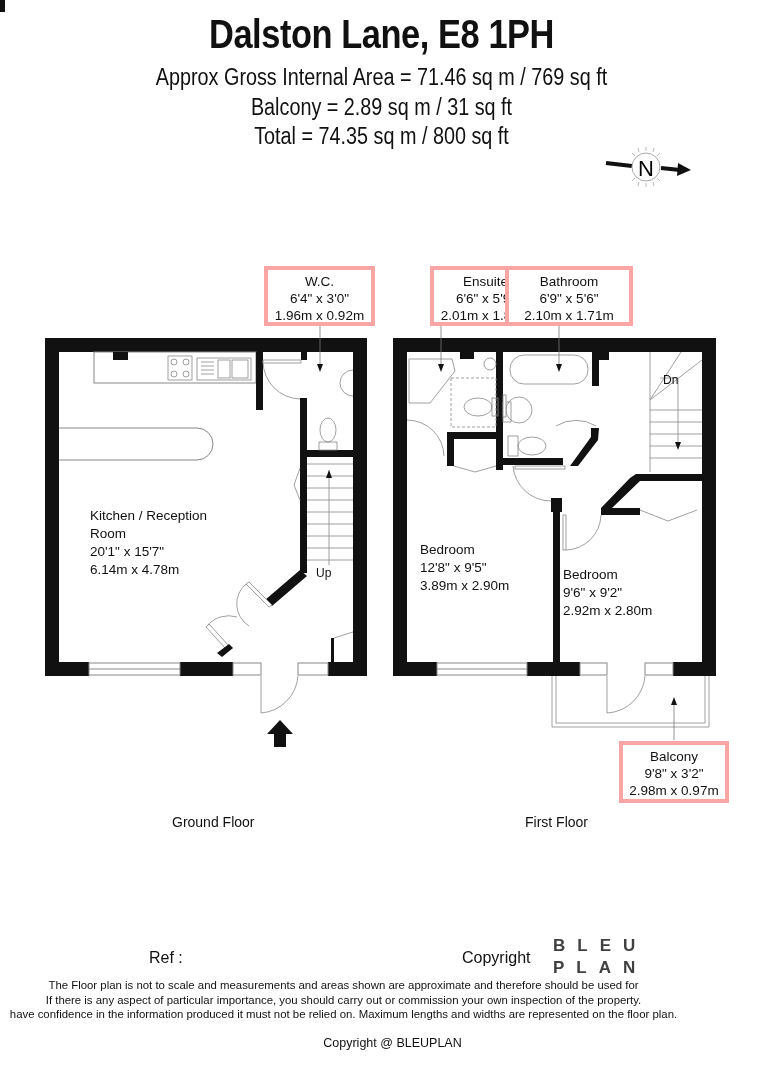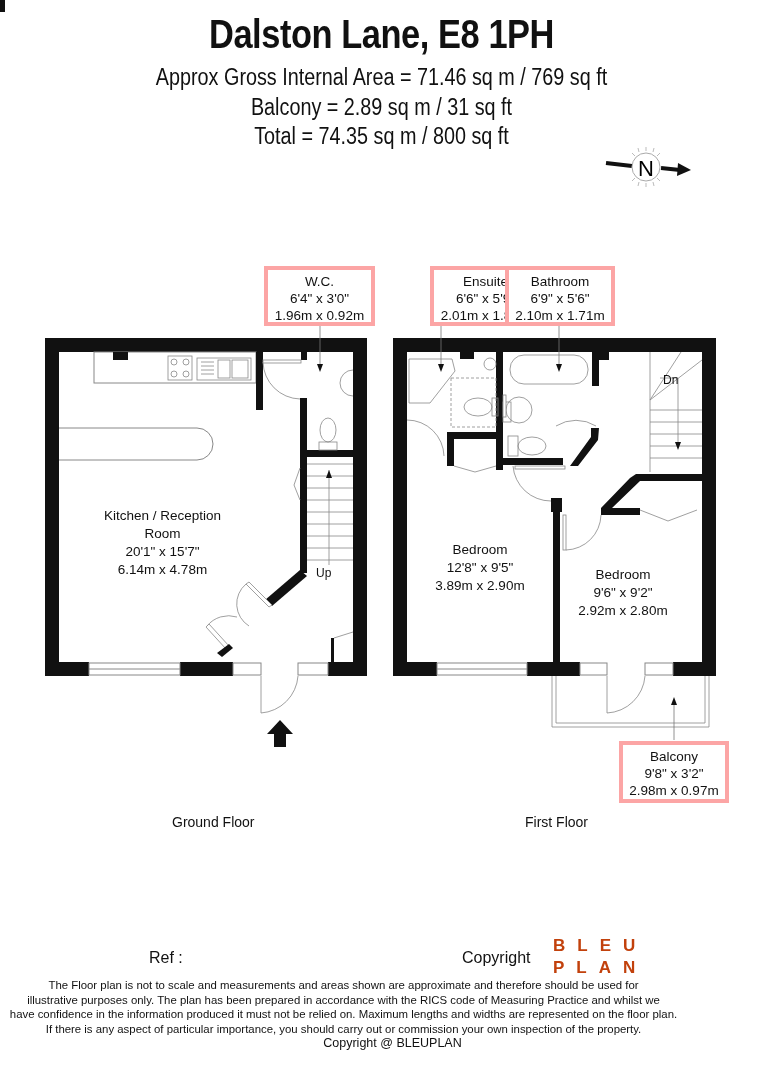--- a/index.html
+++ b/index.html
@@ -1,25 +1,25 @@
 <!DOCTYPE html>
 <html><head>
 <meta charset="utf-8">
 <style>
   html,body{margin:0;padding:0;background:#fff;}
   body{width:763px;height:1080px;position:relative;overflow:hidden;font-family:"Liberation Sans",sans-serif;color:#111;}
   .title{position:absolute;left:0;width:763px;top:12px;text-align:center;font-size:40px;font-weight:bold;letter-spacing:-0.5px;transform:scaleX(0.86);}
   .area{position:absolute;left:0;width:763px;text-align:center;font-size:23px;transform:scaleX(0.86);}
   .plan{position:absolute;left:0;top:0;}
-  .roomlabel{position:absolute;text-align:center;font-size:13.5px;line-height:18px;}
+  .roomlabel{position:absolute;font-size:13.5px;line-height:18px;}
   .callout{position:absolute;border:4px solid #fca5a5;background:#fff;text-align:center;font-size:13.5px;line-height:17px;padding:3px 0;box-sizing:border-box;}
   .floorlabel{position:absolute;font-size:14px;}
   .ref{position:absolute;left:149px;top:949px;font-size:16px;}
   .copyright{position:absolute;left:462px;top:949px;font-size:16px;}
-  .logo{position:absolute;left:553px;top:935px;color:#c2410c;font-weight:bold;font-size:17px;letter-spacing:12px;line-height:22px;}
+  .logo{position:absolute;left:553px;top:935px;color:#404040;font-weight:bold;font-size:17px;letter-spacing:12px;line-height:22px;}
   .disclaimer{position:absolute;left:0;width:687px;top:978px;text-align:center;font-size:11.4px;line-height:14.5px;}
   .disc-copy{position:absolute;left:0;width:763px;top:1036px;text-align:center;font-size:12.5px;padding-left:11px;}
 </style>
 </head>
 <body>
 
 <div class="title">Dalston Lane, E8 1PH</div>
 <div class="area" style="top:64px">Approx Gross Internal Area = 71.46 sq m / 769 sq ft</div>
 <div class="area" style="top:94px">Balcony = 2.89 sq m / 31 sq ft</div>
 <div class="area" style="top:123px">Total = 74.35 sq m / 800 sq ft</div>
@@ -239,21 +239,21 @@
 <div class="callout" style="left:264px;top:266px;width:111px;height:60px;">
   <div>W.C.</div>
   <div>6'4" x 3'0"</div>
   <div>1.96m x 0.92m</div>
 </div>
 <div class="callout" style="left:386px;top:266px;width:111px;height:60px;margin-left:44px;">
   <div>Ensuite</div>
   <div>6'6" x 5'9"</div>
   <div>2.01m x 1.81m</div>
 </div>
-<div class="callout" style="left:505px;top:266px;width:110px;height:60px;">
+<div class="callout" style="left:505px;top:266px;width:128px;height:60px;">
   <div>Bathroom</div>
   <div>6'9" x 5'6"</div>
   <div>2.10m x 1.71m</div>
 </div>
 <div class="callout" style="left:619px;top:741px;width:110px;height:62px;">
   <div>Balcony</div>
   <div>9'8" x 3'2"</div>
   <div>2.98m x 0.97m</div>
 </div>
 
@@ -261,17 +261,16 @@
 <div class="floorlabel" style="left:525px;top:814px;">First Floor</div>
 
 <div class="ref">Ref  :</div>
 <div class="copyright">Copyright</div>
 <div class="logo">
   <div>BLEU</div>
   <div>PLAN</div>
 </div>
 <div class="disclaimer">
   <div>The Floor plan is not to scale and measurements and areas shown are approximate and therefore should be used for</div>
-  <div>illustrative purposes only. The plan has been prepared in accordance with the RICS code of Measuring Practice and whilst we</div>
+  <div>If there is any aspect of particular importance, you should carry out or commission your own inspection of the property.</div>
   <div>have confidence in the information produced it must not be relied on. Maximum lengths and widths are represented on the floor plan.</div>
-  <div>If there is any aspect of particular importance, you should carry out or commission your own inspection of the property.</div>
 </div>
 <div class="disc-copy">Copyright @ BLEUPLAN</div>
 
 </body></html>

